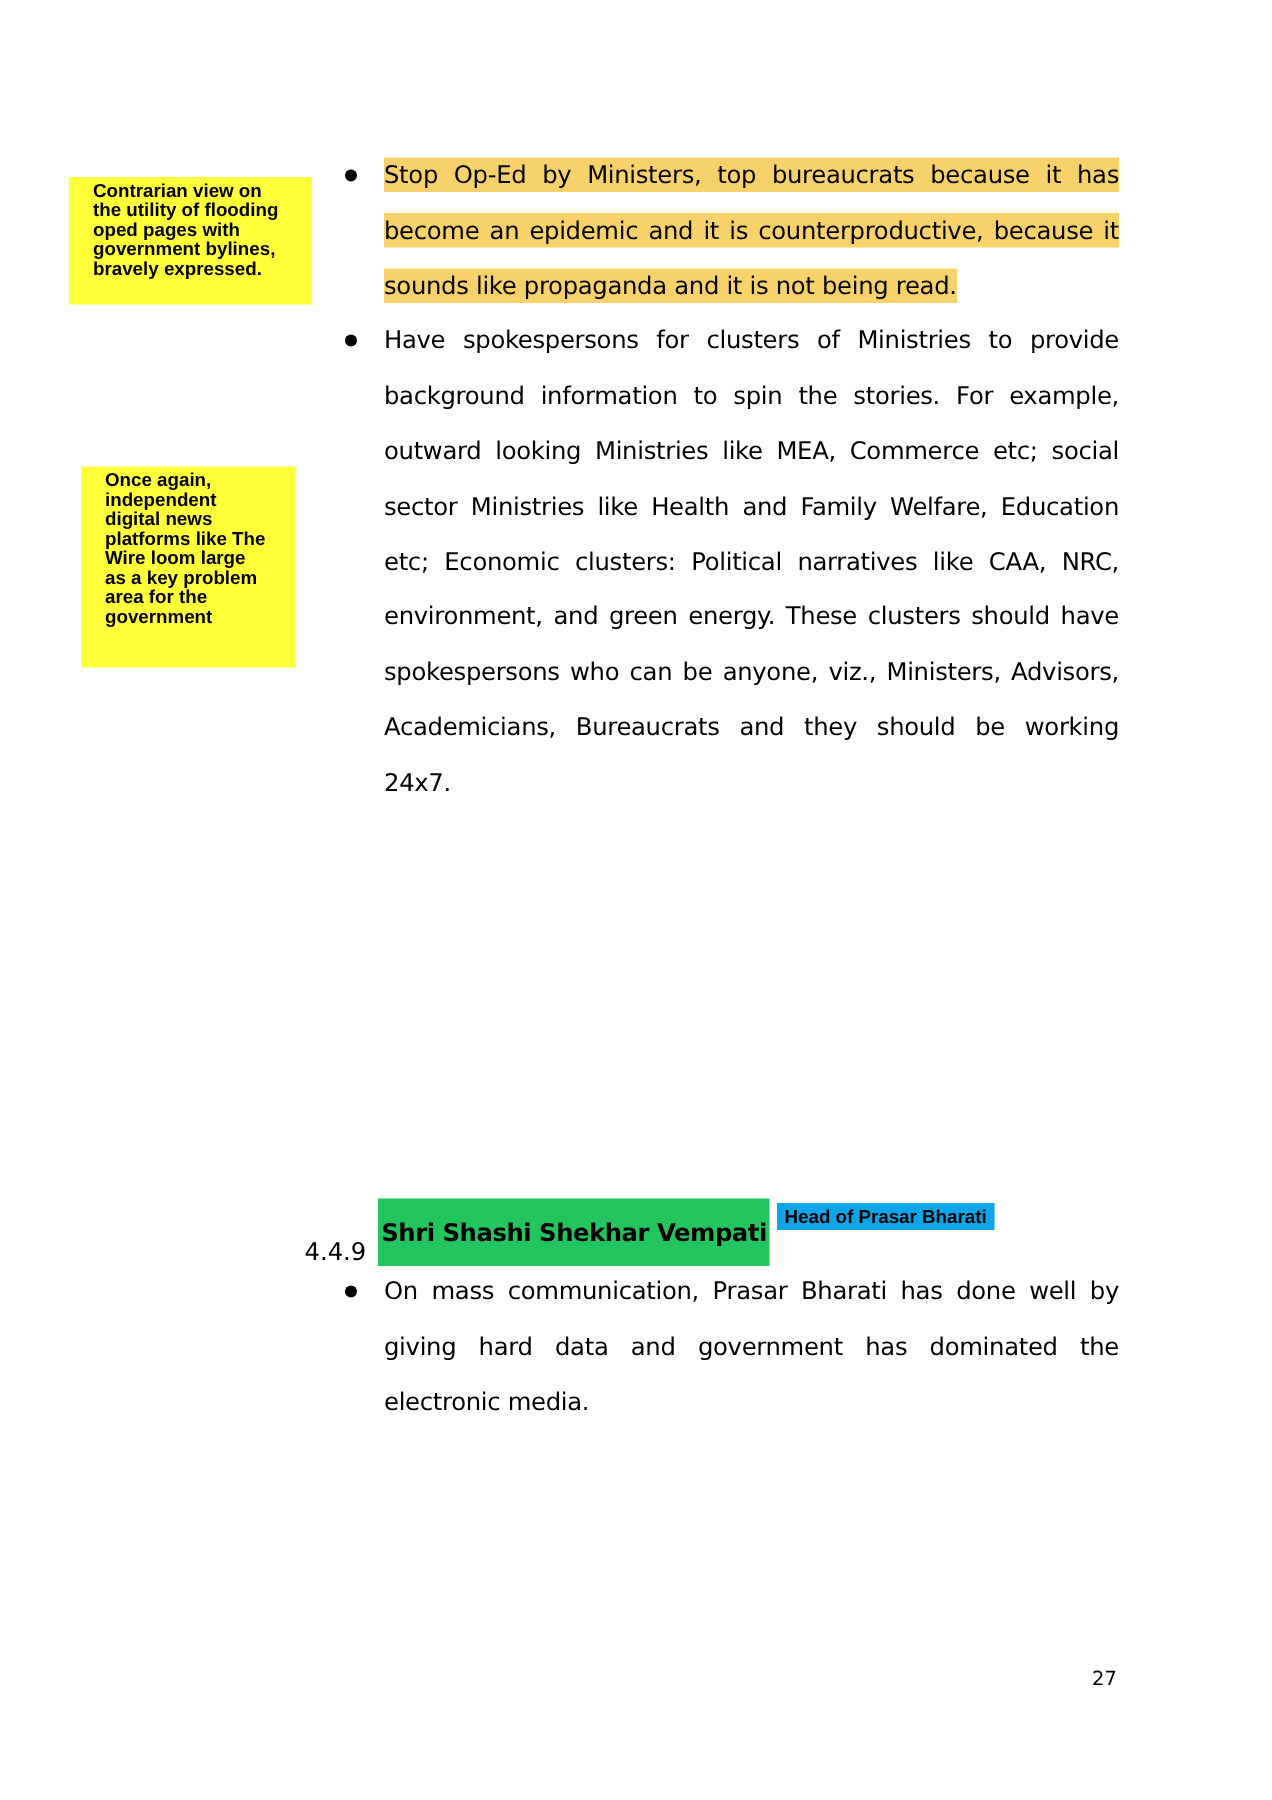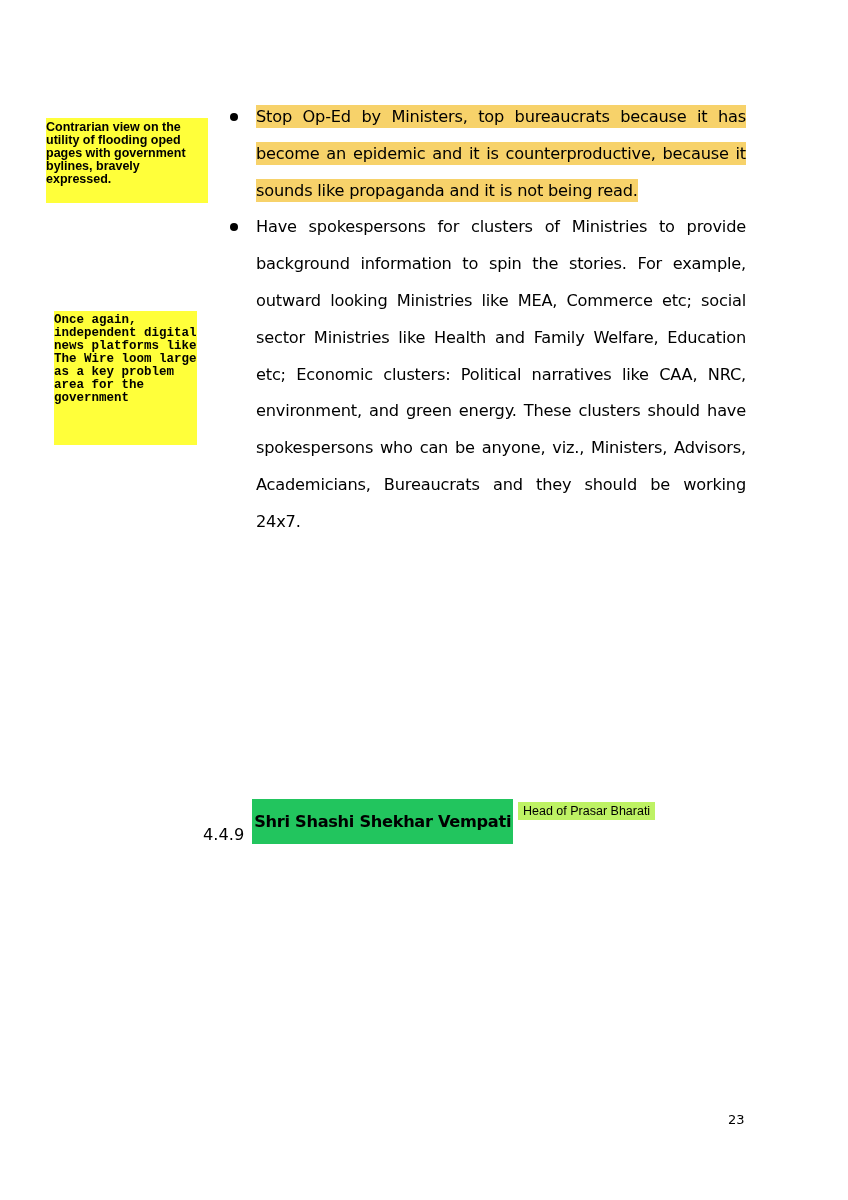--- a/index.html
+++ b/index.html
@@ -1,40 +1,40 @@
 <!DOCTYPE html>
 <html><head>
   <meta charset="utf-8">
   <style>
     html, body { margin: 0; padding: 0; background: #ffffff; }
     body { width: 848px; height: 1200px; position: relative; overflow: hidden;
       font-family: "Liberation Sans", sans-serif; color: #000; }
     .page { position: absolute; left: 0; top: 0; width: 848px; height: 1200px; background: #fff; }
 
     .note { position: absolute; background: #ffff3a; font-family: "Liberation Sans", sans-serif;
-      font-weight: bold; font-size: 12.5px; line-height: 13px; padding: 3px 0; box-sizing: border-box; color: #000; }
+      font-weight: bold; font-size: 12.5px; line-height: 13px; padding: 3px 16px; box-sizing: border-box; color: #000; }
     .note1 { left: 46px; top: 118px; width: 162px; height: 85px; }
-    .note2 { left: 54px; top: 311px; width: 143px; height: 134px; font-family: Liberation Mono, monospace; }
+    .note2 { left: 54px; top: 311px; width: 143px; height: 134px; }
 
     .bullets { position: absolute; left: 228px; width: 518px; margin: 0; padding: 0; list-style: none; }
     .bullets li { position: relative; padding-left: 28px; font-family: "DejaVu Sans", sans-serif;
       font-size: 16.2px; line-height: 36.8px; text-align: justify; letter-spacing: -0.2px; }
     .bullets li .dot { position: absolute; left: 2px; top: 14px; width: 8px; height: 8px;
       background: #000; border-radius: 50%; }
     .hl { background: #f7d26a; box-decoration-break: clone; -webkit-box-decoration-break: clone; padding: 2px 0; }
 
     .list1 { top: 99px; }
     .list2 { top: 843px; }
 
     .heading { position: absolute; left: 203px; top: 799px; font-family: "DejaVu Sans", sans-serif;
       font-size: 16.2px; display: flex; align-items: flex-end; }
     .heading .num { margin-right: 8px; }
     .heading .name { font-weight: bold; background: #22c55e; padding: 13px 2px; letter-spacing: -0.3px; }
-    .tag { position: absolute; left: 518px; top: 802px; background: #bef264; font-family: "Liberation Sans", sans-serif;
-      font-weight: normal; font-size: 12.5px; padding: 2px 5px; }
+    .tag { position: absolute; left: 518px; top: 802px; background: #0ea5e9; font-family: "Liberation Sans", sans-serif;
+      font-weight: bold; font-size: 12.5px; padding: 2px 5px; }
 
     .pagenum { position: absolute; left: 728px; top: 1112px; font-family: "DejaVu Sans", sans-serif; font-size: 13px; }
   </style>
 </head>
 <body>
 
 <div class="page">
 
   <div class="note note1">Contrarian view on the utility of flooding oped pages with government bylines, bravely expressed.</div>
   <div class="note note2">Once again, independent digital news platforms like The Wire loom large as a key problem area for the government</div>
@@ -44,16 +44,17 @@
     <li><span class="dot"></span><span>Have spokespersons for clusters of Ministries to provide background information to spin the stories. For example, outward looking Ministries like MEA, Commerce etc; social sector Ministries like Health and Family Welfare, Education etc; Economic clusters: Political narratives like CAA, NRC, environment, and green energy. These clusters should have spokespersons who can be anyone, viz., Ministers, Advisors, Academicians, Bureaucrats and they should be working 24x7.</span></li>
   </ul>
 
   <div class="heading">
     <span class="num">4.4.9</span>
     <span class="name">Shri Shashi Shekhar Vempati</span>
   </div>
   <div class="tag">Head of Prasar Bharati</div>
 
   <ul class="bullets list2">
+    <li><span class="dot"></span><span>On mass communication, Prasar Bharati has done well by giving hard data and government has dominated the electronic media.</span></li>
   </ul>
 
-  <div class="pagenum">23</div>
+  <div class="pagenum">27</div>
 </div>
 
 </body></html>

